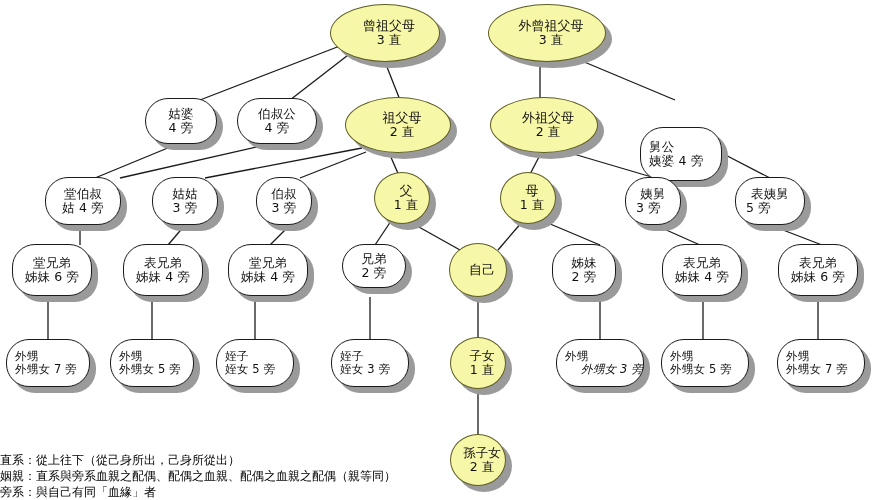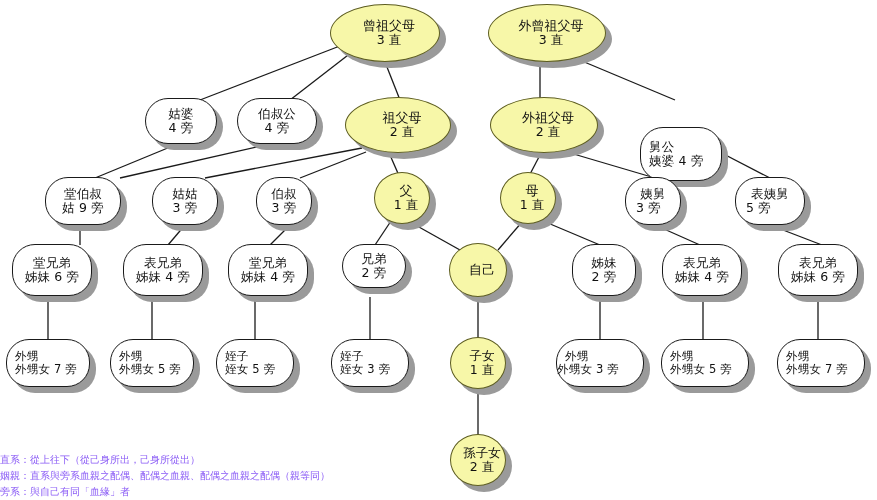--- a/index.html
+++ b/index.html
@@ -36,21 +36,21 @@
   }
   .ell .l1,.ell .l2{white-space:nowrap;line-height:1.12;margin-left:8px;}
 
   .fs11{font-size:11.5px;}
   .fs12{font-size:12.5px;}
   .fs13{font-size:13px;}
 
   
   #legend{
     position:absolute;left:0;top:452px;width:877px;
-    color:#8b5cf6;font-size:10px;line-height:16px;
+    color:#000000;font-size:12px;line-height:16px;
     white-space:nowrap;
   }
   #legend div{padding-left:0px;}
 </style>
 </head>
 <body>
 
 <div id="canvas">
 
   <svg id="edges" viewBox="0 0 877 500" xmlns="http://www.w3.org/2000/svg">
@@ -129,21 +129,21 @@
     <span class="l2 fs12">2 直</span>
   </div>
 
   <div class="node rect" style="left:640px;top:99px;width:82px;height:54px;margin-top:28px;">
     <span class="l1 fs12" style="align-self:flex-start;margin-left:8px;">舅公</span>
     <span class="l2 fs12" style="align-self:flex-start;margin-left:8px;">姨婆 4 旁</span>
   </div>
 
   <div class="node rect" style="left:45px;top:177px;width:76px;height:48px;">
     <span class="l1 fs12">堂伯叔</span>
-    <span class="l2 fs12">姑 9 旁</span>
+    <span class="l2 fs12">姑 4 旁</span>
   </div>
 
   <div class="node rect" style="left:152px;top:177px;width:66px;height:48px;">
     <span class="l1 fs12">姑姑</span>
     <span class="l2 fs12">3 旁</span>
   </div>
 
   <div class="node rect" style="left:256px;top:177px;width:56px;height:48px;align-items:center;">
     <span class="l1 fs12">伯叔</span>
     <span class="l2 fs12">3 旁</span>
@@ -186,21 +186,21 @@
 
   <div class="node rect" style="left:342px;top:244px;width:64px;height:44px;">
     <span class="l1 fs12">兄弟</span>
     <span class="l2 fs12">2 旁</span>
   </div>
 
   <div class="node ell" style="left:449px;top:243px;width:58px;height:54px;">
     <span class="l1 fs13">自己</span>
   </div>
 
-  <div class="node rect" style="left:572px;top:244px;width:64px;height:52px;">
+  <div class="node rect" style="left:552px;top:244px;width:64px;height:52px;">
     <span class="l1 fs12">姊妹</span>
     <span class="l2 fs12">2 旁</span>
   </div>
 
   <div class="node rect" style="left:662px;top:244px;width:80px;height:52px;">
     <span class="l1 fs12">表兄弟</span>
     <span class="l2 fs12">姊妹 4 旁</span>
   </div>
 
   <div class="node rect" style="left:778px;top:244px;width:80px;height:52px;">
@@ -228,21 +228,21 @@
     <span class="l2 fs11" style="align-self:flex-start;margin-left:8px;">姪女 3 旁</span>
   </div>
 
   <div class="node ell" style="left:450px;top:337px;width:56px;height:52px;">
     <span class="l1 fs12">子女</span>
     <span class="l2 fs12">1 直</span>
   </div>
 
   <div class="node rect" style="left:556px;top:339px;width:88px;height:48px;">
     <span class="l1 fs11" style="align-self:flex-start;margin-left:8px;">外甥</span>
-    <span class="l2 fs11" style="align-self:flex-start;margin-left:0;">外甥女 3 旁</span>
+    <span class="l2 fs11" style="align-self:flex-start;margin-left:24px;font-style:italic;">外甥女 3 旁</span>
   </div>
 
   <div class="node rect" style="left:661px;top:339px;width:88px;height:48px;">
     <span class="l1 fs11" style="align-self:flex-start;margin-left:8px;">外甥</span>
     <span class="l2 fs11" style="align-self:flex-start;margin-left:8px;">外甥女 5 旁</span>
   </div>
 
   <div class="node rect" style="left:777px;top:339px;width:88px;height:48px;">
     <span class="l1 fs11" style="align-self:flex-start;margin-left:8px;">外甥</span>
     <span class="l2 fs11" style="align-self:flex-start;margin-left:8px;">外甥女 7 旁</span>

